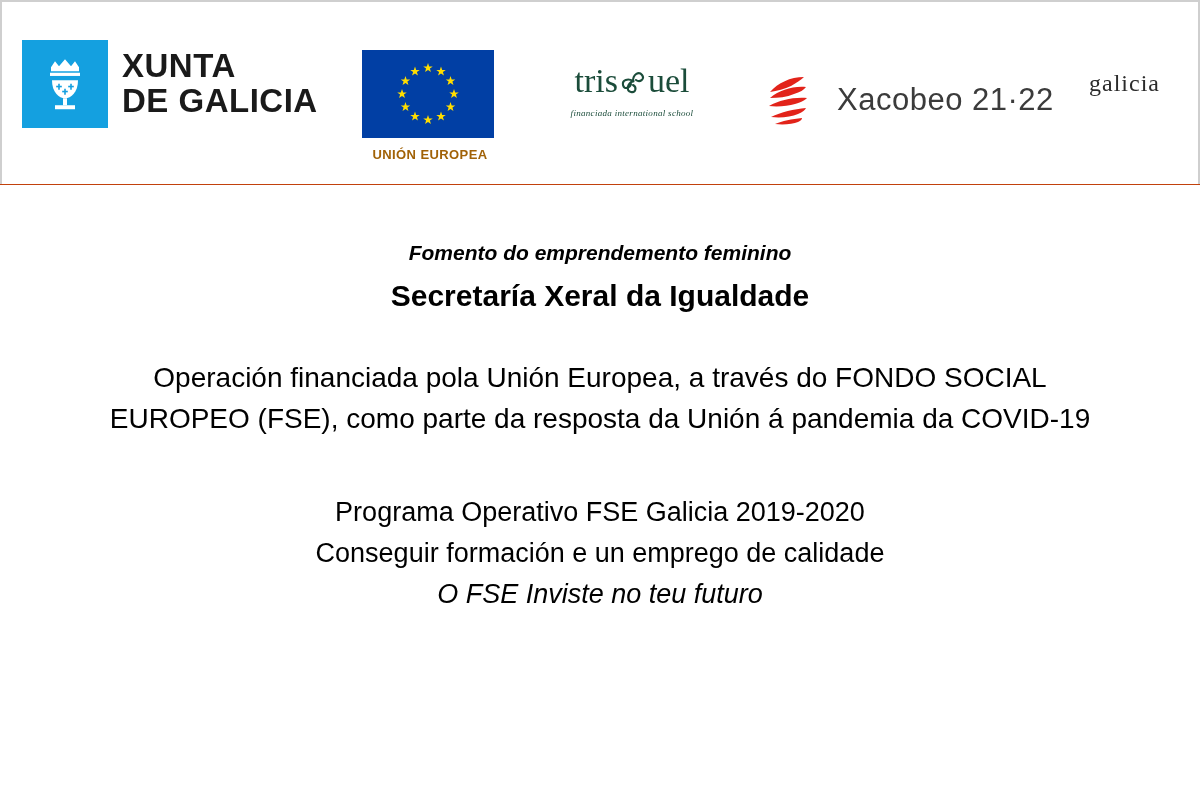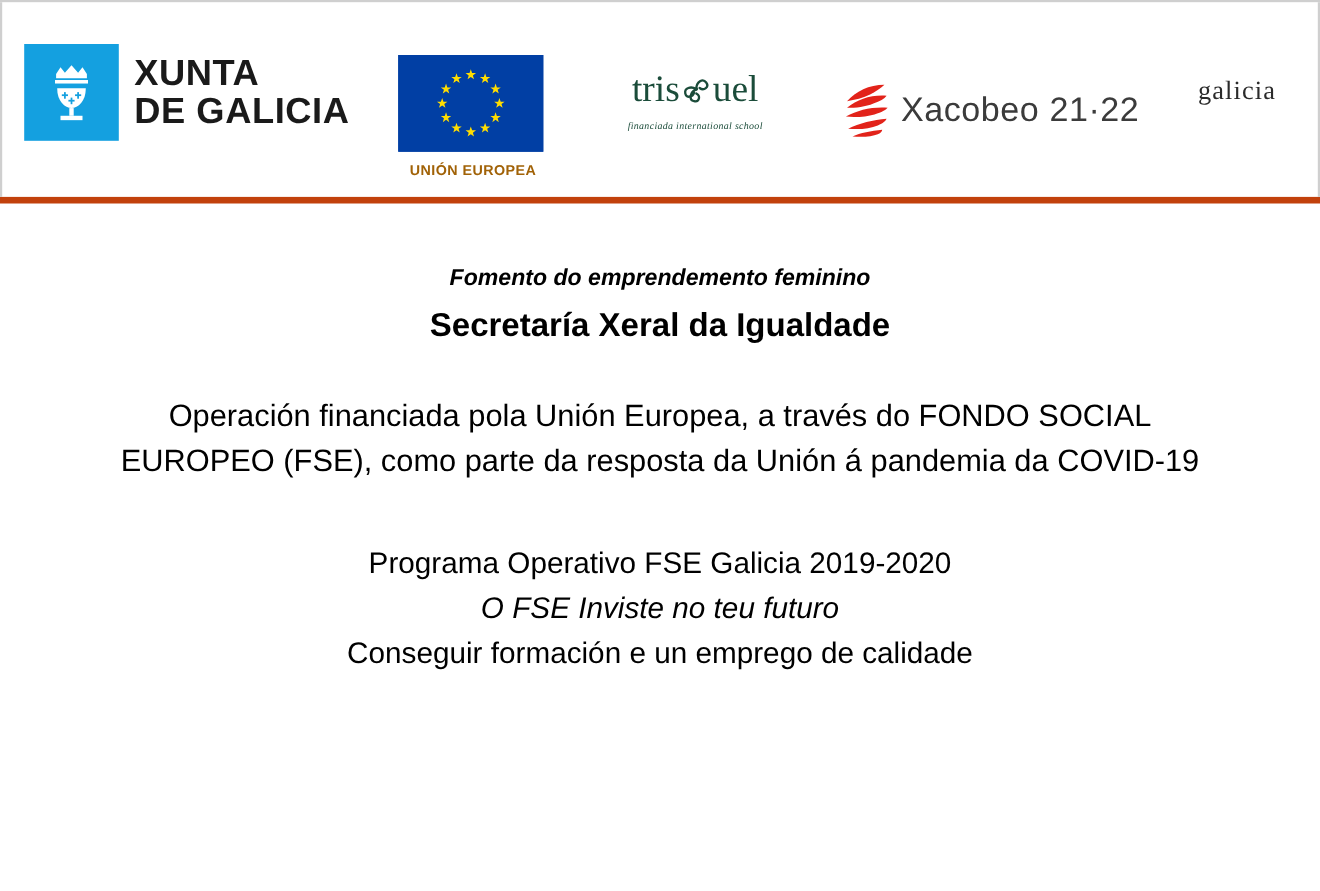--- a/index.html
+++ b/index.html
@@ -21,21 +21,21 @@
     height: 810px;
     background: #ffffff;
     box-sizing: border-box;
   }
 
   
   .logo-band {
     position: relative;
     height: 185px;
     border-top: 2px solid #cfcfcf;
-    border-bottom: 6px solid #c2410c;
+    border-bottom: 1px solid #c2410c;
     box-sizing: border-box;
     background: #ffffff;
   }
 
   .side-rule-left, .side-rule-right {
     position: absolute;
     top: 0;
     bottom: 0;
     width: 2px;
     background: #cfcfcf;
@@ -130,20 +130,21 @@
     letter-spacing: 0.3px;
   }
 
   
   .xacobeo {
     position: absolute;
     left: 754px;
     top: 72px;
     display: flex;
     align-items: center;
+    gap: 18px;
   }
   .xacobeo-shell { width: 54px; height: 52px; flex: none; }
   .xacobeo-text {
     margin-left: 11px;
     font-size: 31px;
     color: #3b3b3b;
     letter-spacing: 0.5px;
     white-space: nowrap;
   }
 
@@ -313,18 +314,18 @@
     <div class="subtitle-italic">Fomento do emprendemento feminino</div>
     <div class="subtitle-bold">Secretaría Xeral da Igualdade</div>
 
     <div class="para-block">
       <span class="line">Operación financiada pola Unión Europea, a través do FONDO SOCIAL</span>
       <span class="line">EUROPEO (FSE), como parte da resposta da Unión á pandemia da COVID-19</span>
     </div>
 
     <div class="closing-block">
       <span class="line">Programa Operativo FSE Galicia 2019-2020</span>
+      <span class="line">Conseguir formación e un emprego de calidade</span>
       <span class="line italic">O FSE Inviste no teu futuro</span>
-      <span class="line">Conseguir formación e un emprego de calidade</span>
     </div>
   </div>
 
 </div>
 
 </body></html>

